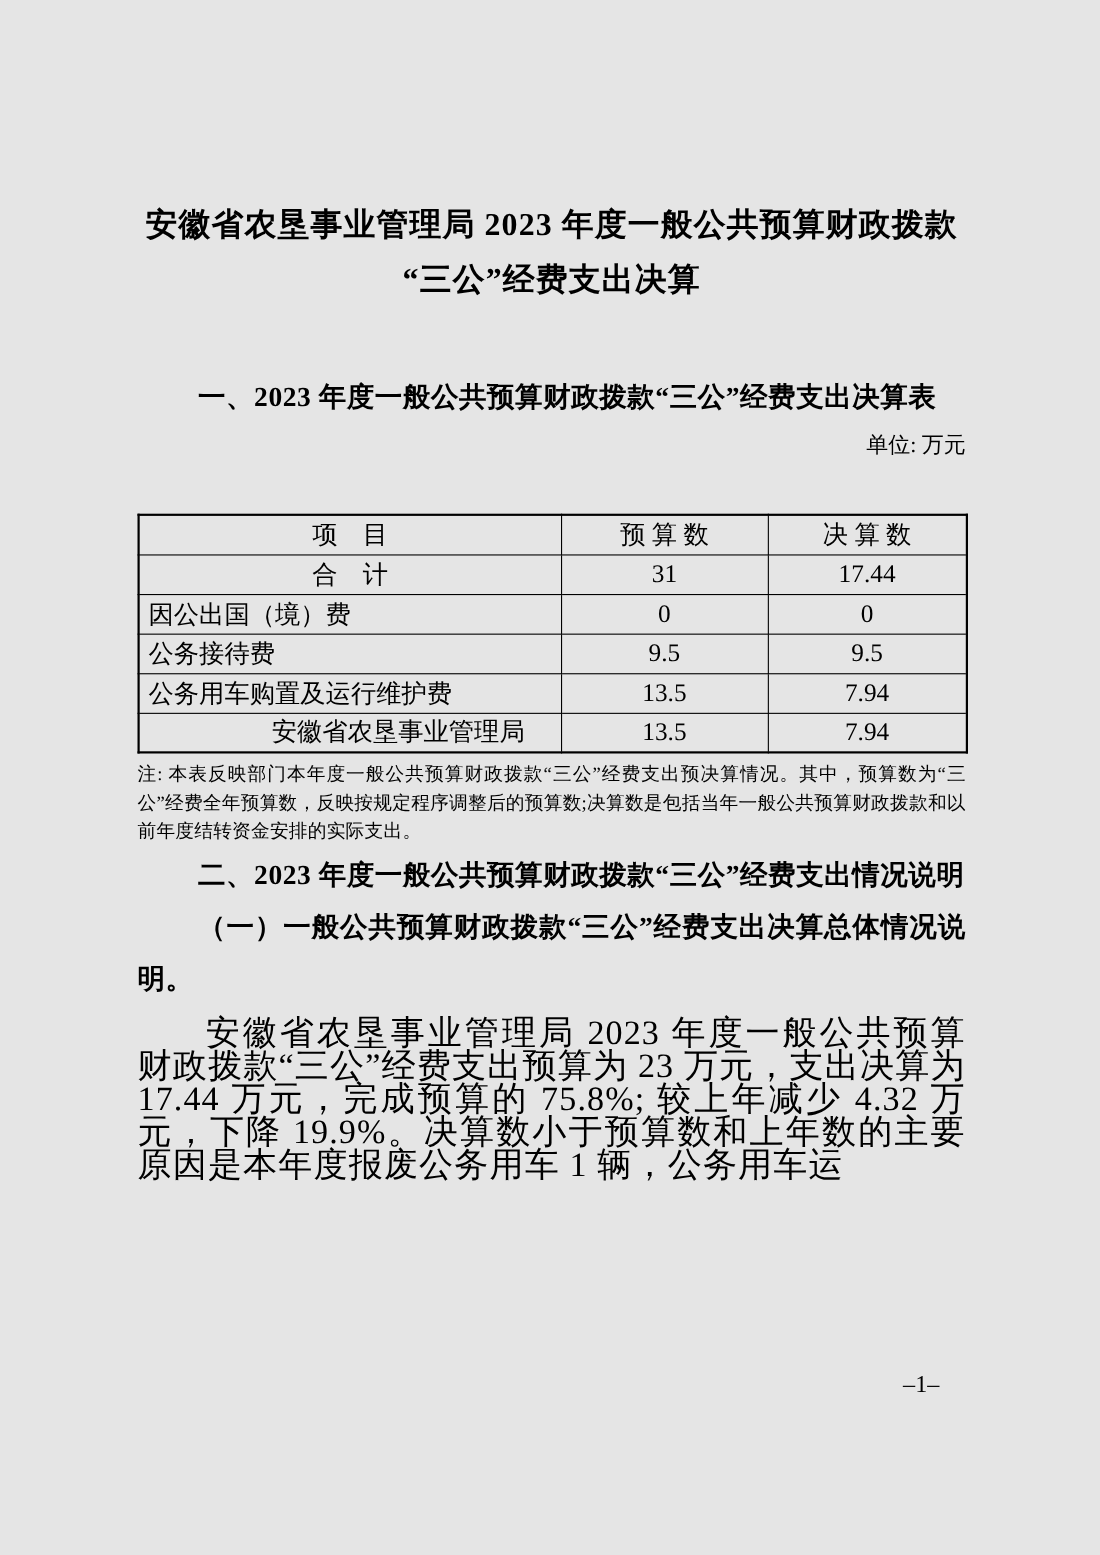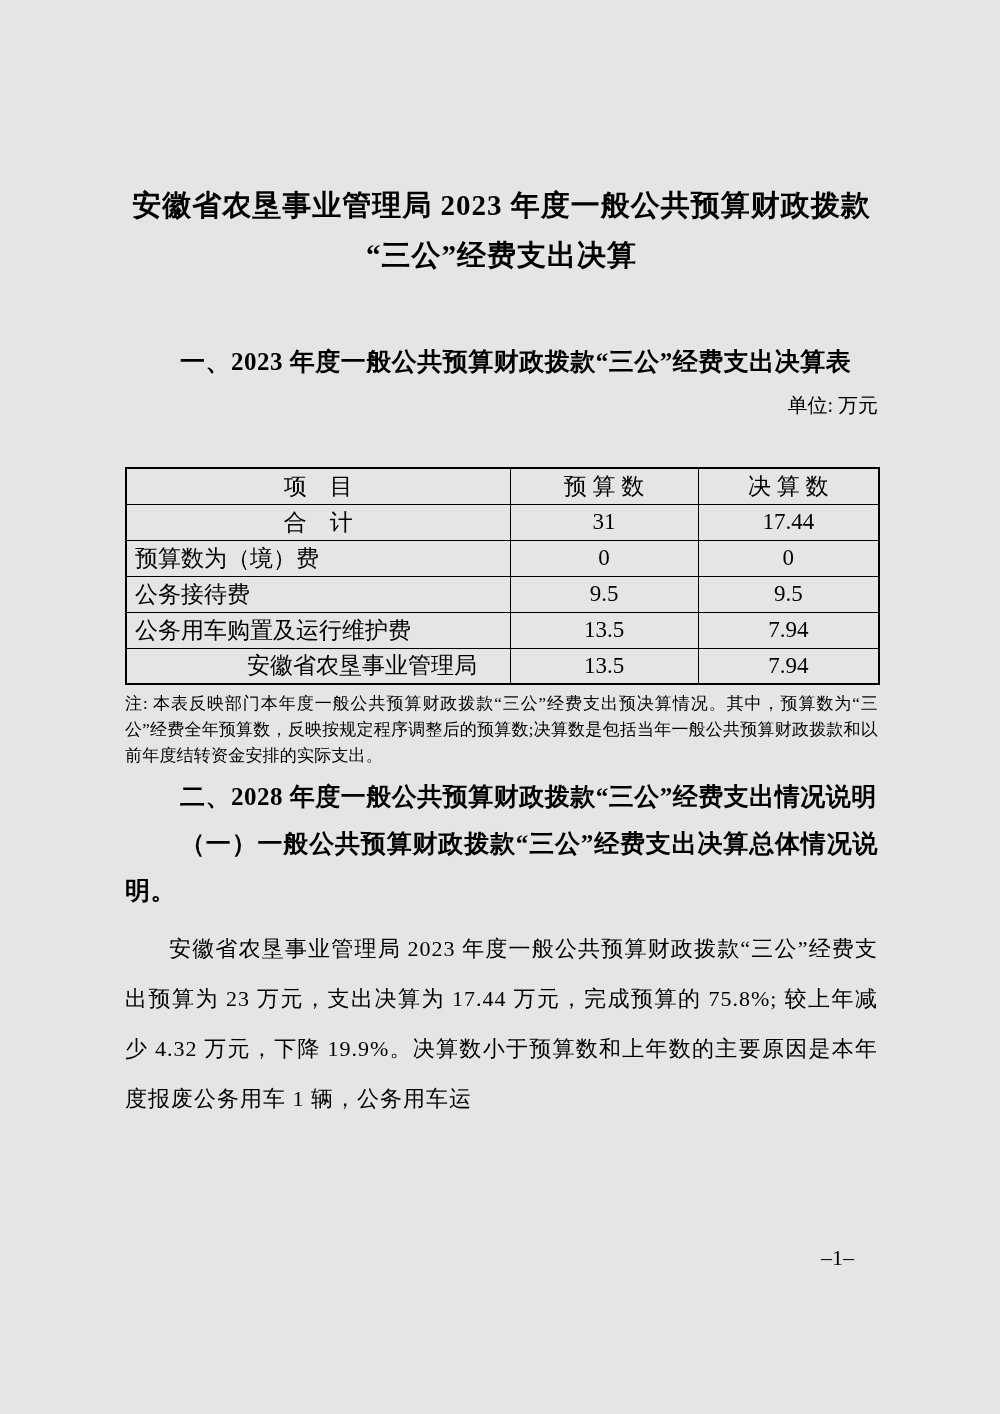--- a/index.html
+++ b/index.html
@@ -74,22 +74,22 @@
   .h-sub {
     font-size: 25px;
     font-weight: bold;
     line-height: 47px;
     text-indent: 2.2em;
     text-align: justify;
     letter-spacing: 0.5px;
   }
   .body-para {
     margin-top: 10px;
-    font-size: 22px;
-    line-height: 50px;
+    font-size: 31px;
+    line-height: 30px;
     text-indent: 2em;
     text-align: justify;
     letter-spacing: 1px;
   }
   .page-number {
     position: absolute;
     top: 1243px;
     right: 146px;
     font-size: 22px;
     line-height: 30px;
@@ -123,21 +123,21 @@
           <th>决 算 数</th>
         </tr>
       </thead>
       <tbody>
           <tr class="row-total">
             <td>合　计</td>
             <td>31</td>
             <td>17.44</td>
           </tr>
           <tr class="row-item">
-            <td>预算数为（境）费</td>
+            <td>因公出国（境）费</td>
             <td>0</td>
             <td>0</td>
           </tr>
           <tr class="row-item">
             <td>公务接待费</td>
             <td>9.5</td>
             <td>9.5</td>
           </tr>
           <tr class="row-item">
             <td>公务用车购置及运行维护费</td>
@@ -147,21 +147,21 @@
           <tr class="row-sub2">
             <td>安徽省农垦事业管理局</td>
             <td>13.5</td>
             <td>7.94</td>
           </tr>
         </tbody>
     </table>
 
     <div class="table-note">注: 本表反映部门本年度一般公共预算财政拨款“三公”经费支出预决算情况。其中，预算数为“三公”经费全年预算数，反映按规定程序调整后的预算数;决算数是包括当年一般公共预算财政拨款和以前年度结转资金安排的实际支出。</div>
 
-    <div class="h-section h-section-2">二、2028 年度一般公共预算财政拨款“三公”经费支出情况说明</div>
+    <div class="h-section h-section-2">二、2023 年度一般公共预算财政拨款“三公”经费支出情况说明</div>
 
     <div class="h-sub">（一）一般公共预算财政拨款“三公”经费支出决算总体情况说明。</div>
 
     <div class="body-para">安徽省农垦事业管理局 2023 年度一般公共预算财政拨款“三公”经费支出预算为 23 万元，支出决算为 17.44 万元，完成预算的 75.8%; 较上年减少 4.32 万元，下降 19.9%。决算数小于预算数和上年数的主要原因是本年度报废公务用车 1 辆，公务用车运</div>
 
   </div>
 
   <div class="page-number">–1–</div>
 </div>
 

